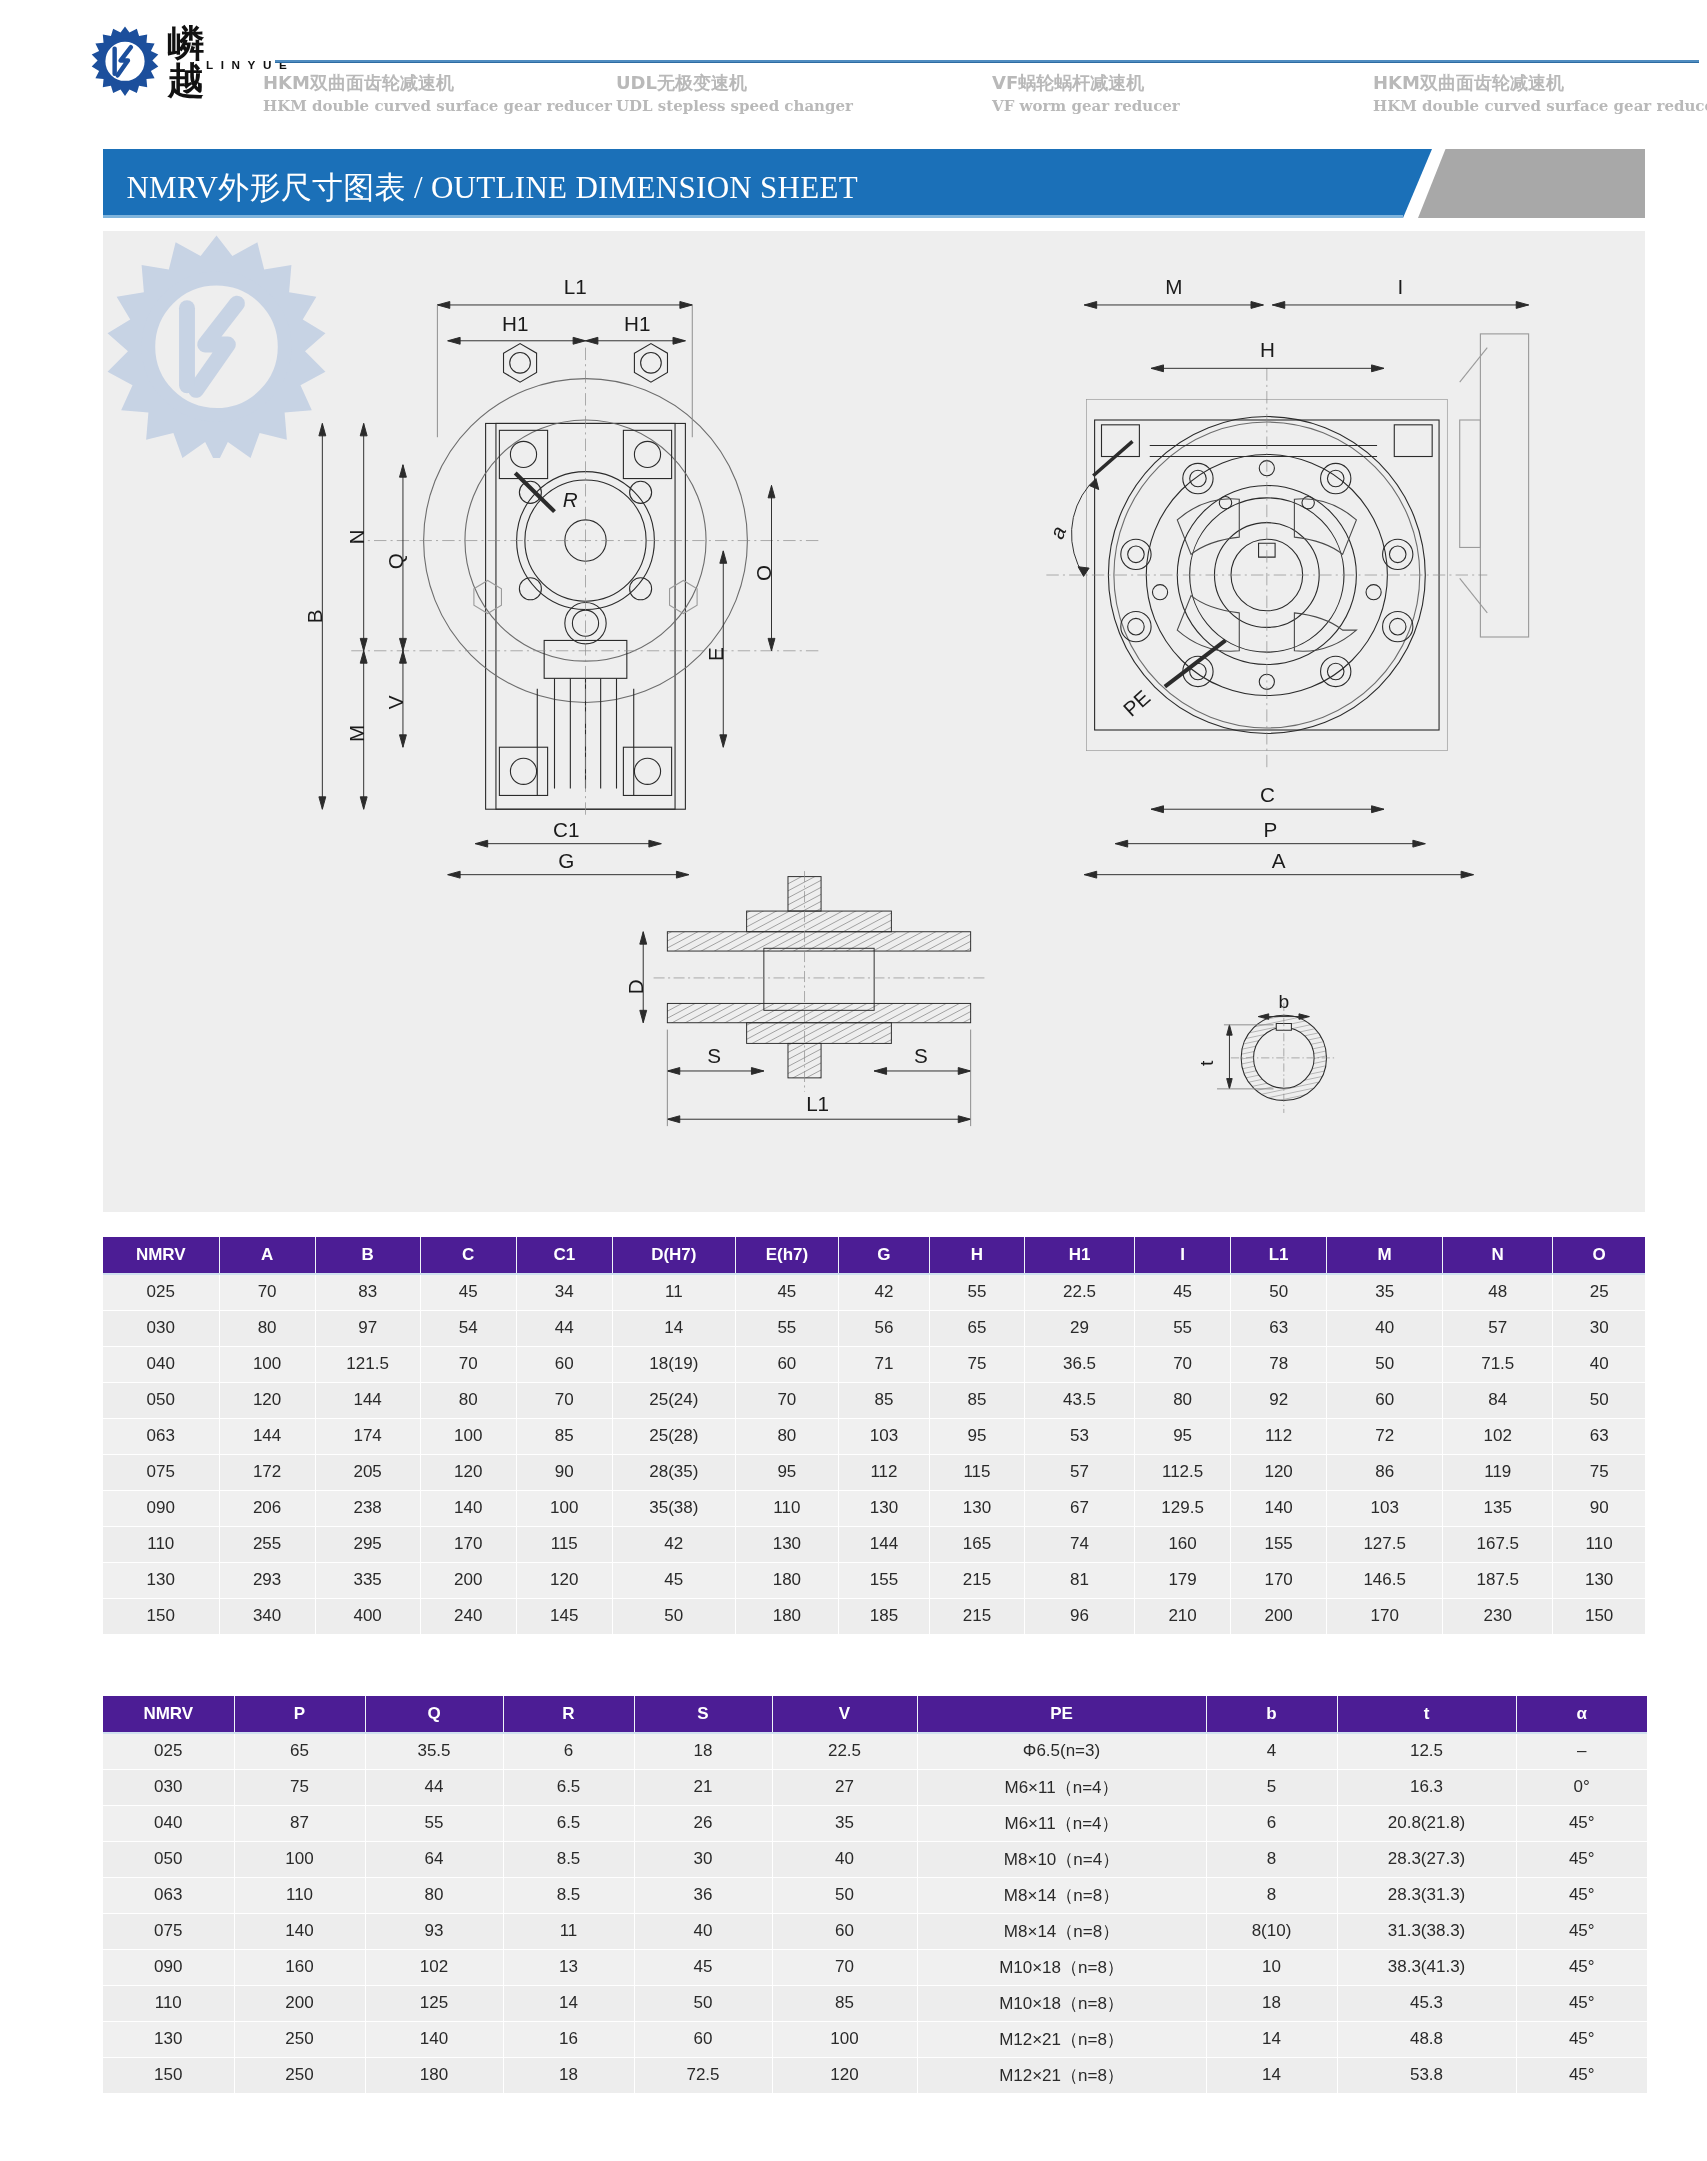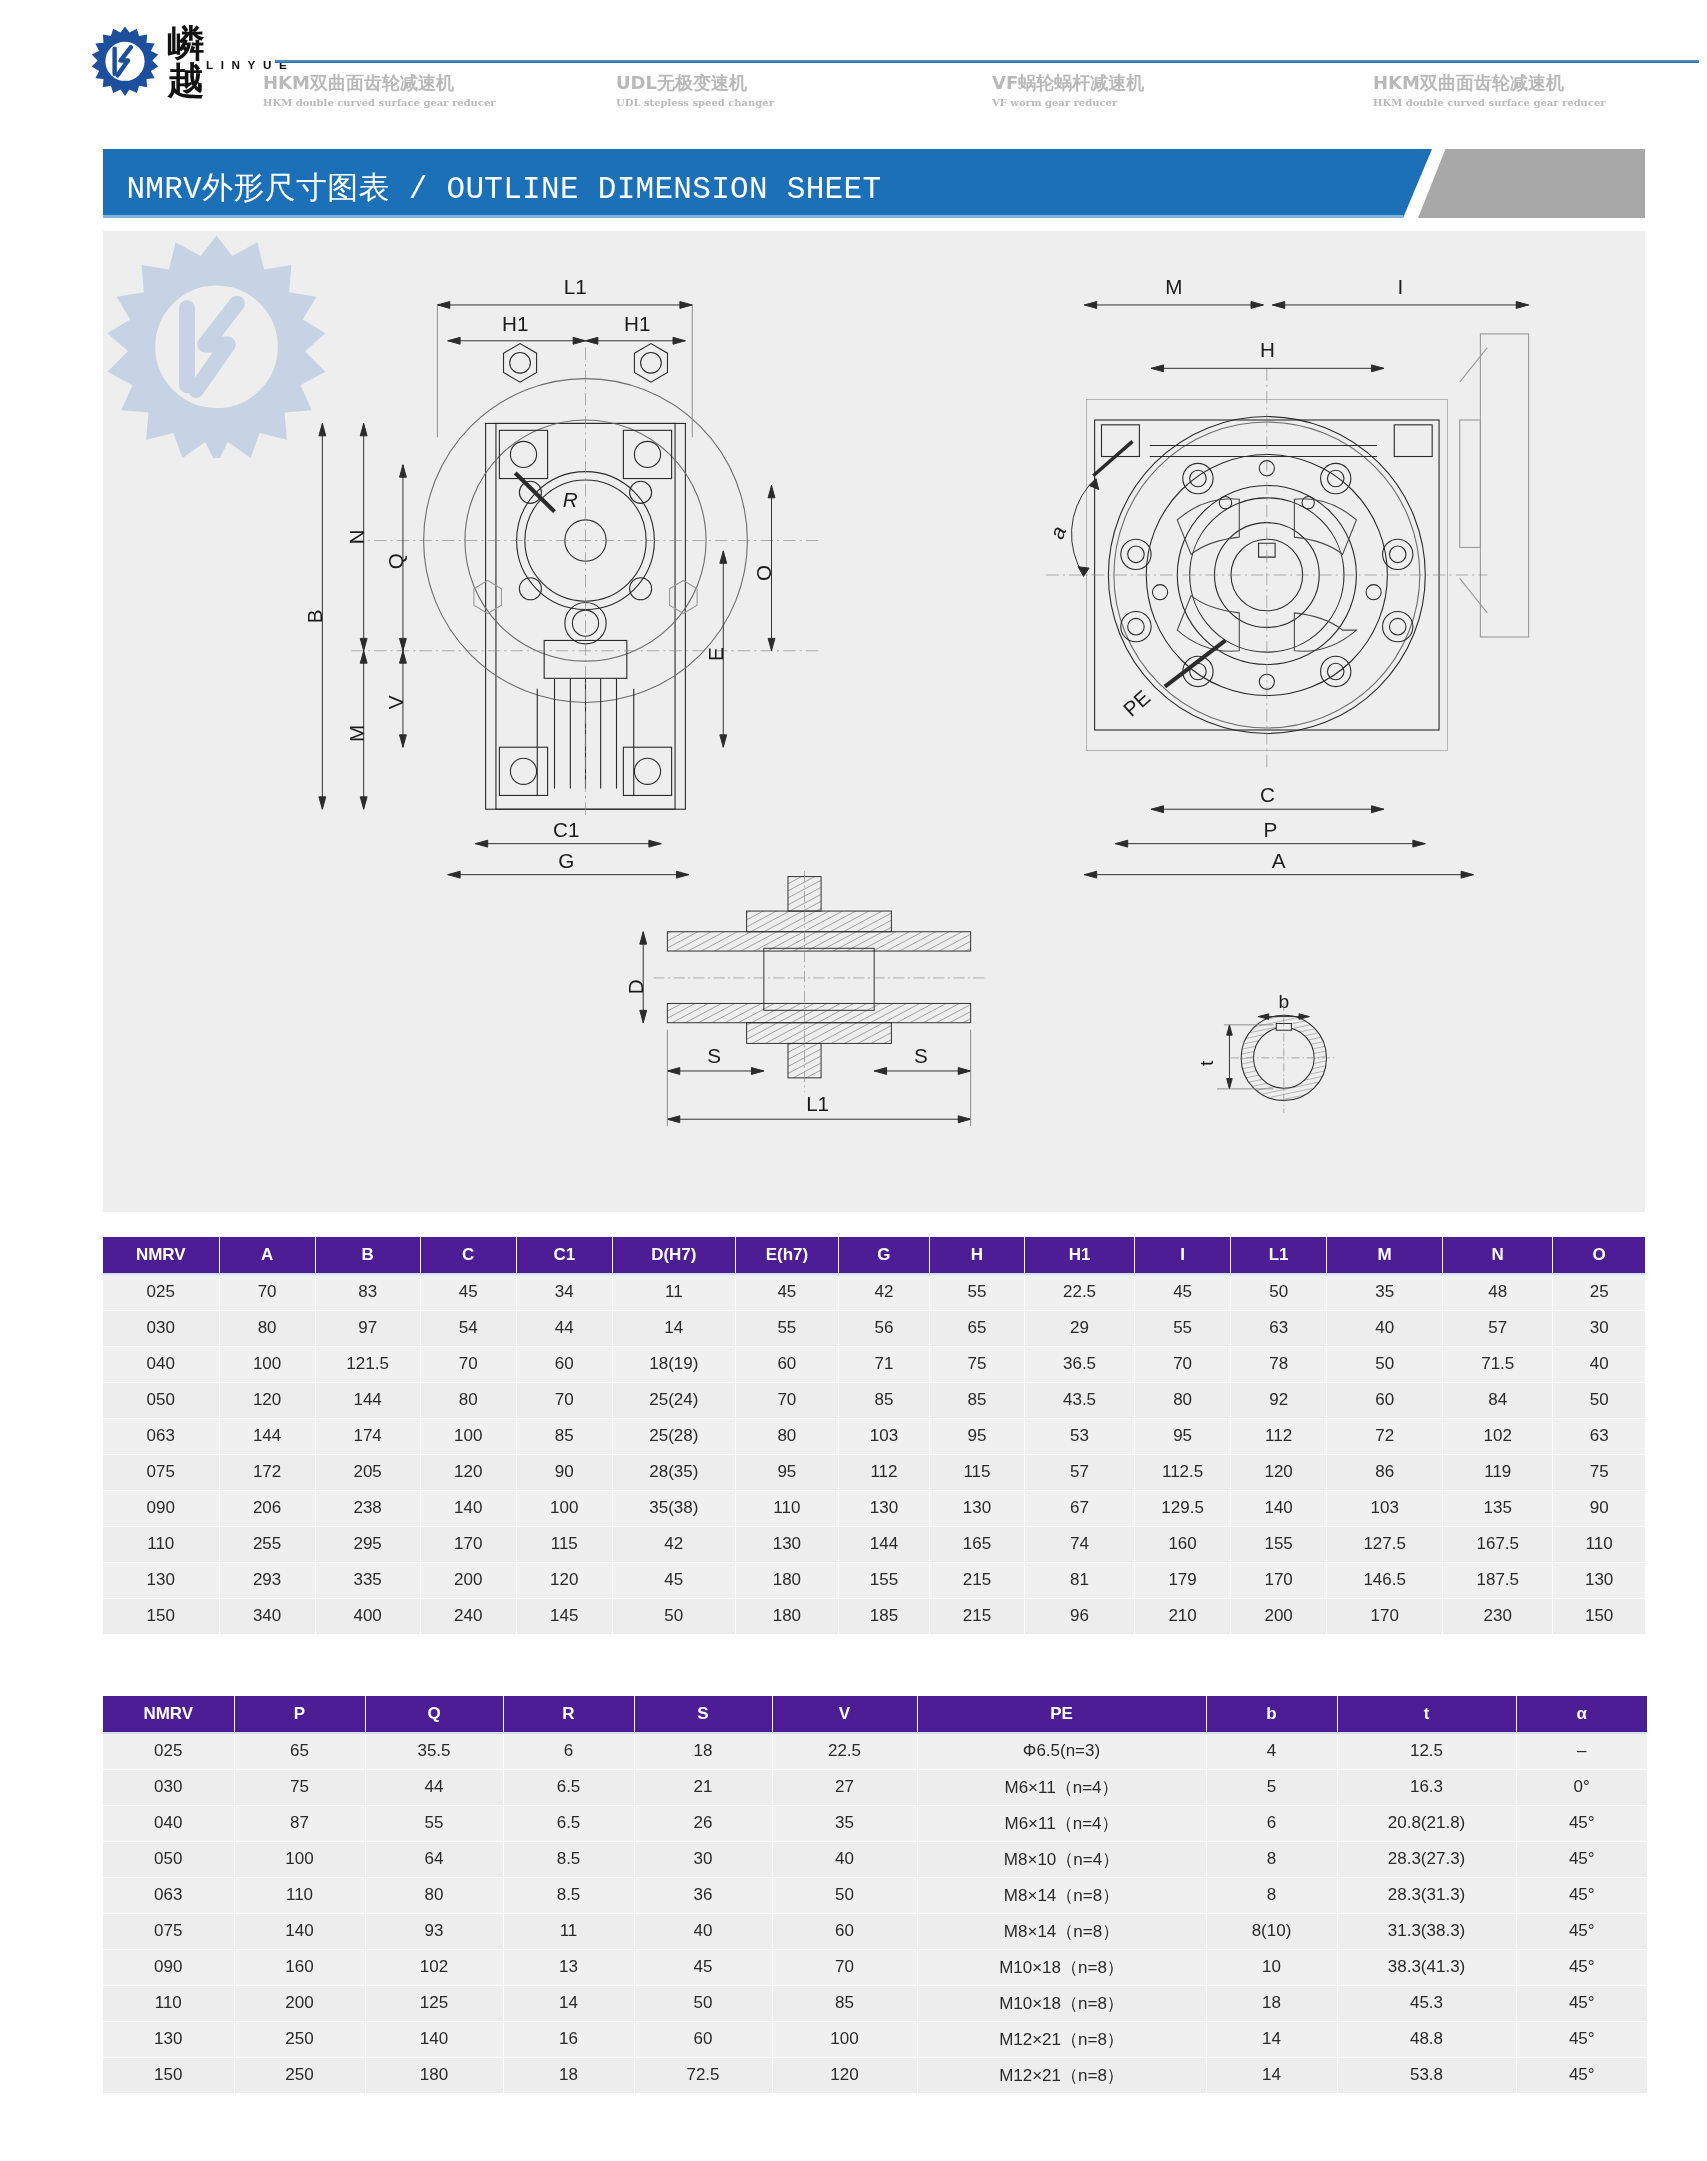--- a/index.html
+++ b/index.html
@@ -21,37 +21,37 @@
              font-family: "DejaVu Sans", sans-serif; line-height: 1.0; }
   .logo-en { font-size: 11.7px; font-weight: 800; color: #111; letter-spacing: 7.6px; margin-top: 4.1px; }
 
   .header-rule { position: absolute; left: 275px; top: 60px; width: 1424px; height: 3.4px;
                  background: #4f8cc0; border-bottom: 1.4px solid #2d6ca3; }
 
   .prod-row { position: absolute; left: 0; top: 72px; width: 1414px; height: 52px; }
   .prod { position: absolute; color: #b9b9b9; }
   .prod .cn { font-size: 18px; font-weight: 700; font-family: "DejaVu Sans", sans-serif;
               letter-spacing: 0px; line-height: 1.25; white-space: nowrap; }
-  .prod .en { font-size: 10px; font-weight: 700; font-family: "DejaVu Serif", serif;
+  .prod .en { font-size: 15px; font-weight: 700; font-family: "DejaVu Serif", serif;
               margin-top: 2.8px; white-space: nowrap; }
   .prod-1 { left: 263px; top: 0; }
   .prod-2 { left: 616px; top: 0; }
   .prod-3 { left: 992px; top: 0; }
   .prod-4 { left: 1373px; top: 0; }
 
   
   .banner-wrap { position: absolute; left: 103px; top: 149px; width: 1542px; height: 70px; }
   .banner-gray { position: absolute; right: 0; top: 0; width: 227px; height: 69px;
                  background: #a8a8a8; clip-path: polygon(27.5px 0, 100% 0, 100% 100%, 0 100%); }
   .banner-blue { position: absolute; left: 0; top: 0; width: 1329px; height: 69px;
                  background: #1b70b8; clip-path: polygon(0 0, 100% 0, calc(100% - 29px) 100%, 0 100%); }
   .banner-blue::after { content: ""; position: absolute; left: 0; bottom: 0; width: 1300px; height: 2.8px;
                         background: #7fb4dc; }
   .banner-title { position: absolute; left: 23.4px; top: 18px; color: #fff; font-size: 31px;
-                  font-weight: 400; letter-spacing: 0.3px; font-family: Liberation Mono, monospace;
+                  font-weight: 400; letter-spacing: 0.3px; font-family: Liberation Serif, serif;
                   white-space: nowrap; }
 
   
   .drawing { position: absolute; left: 103px; top: 231px; width: 1542px; height: 981px;
              background: #eeeeee; overflow: hidden; }
   .drawing svg { position: absolute; left: 0; top: 0; }
 
   
   .wm-gear { position: absolute; left: 761px; top: 923px; width: 227px; height: 227px;
              opacity: 0.55; }

